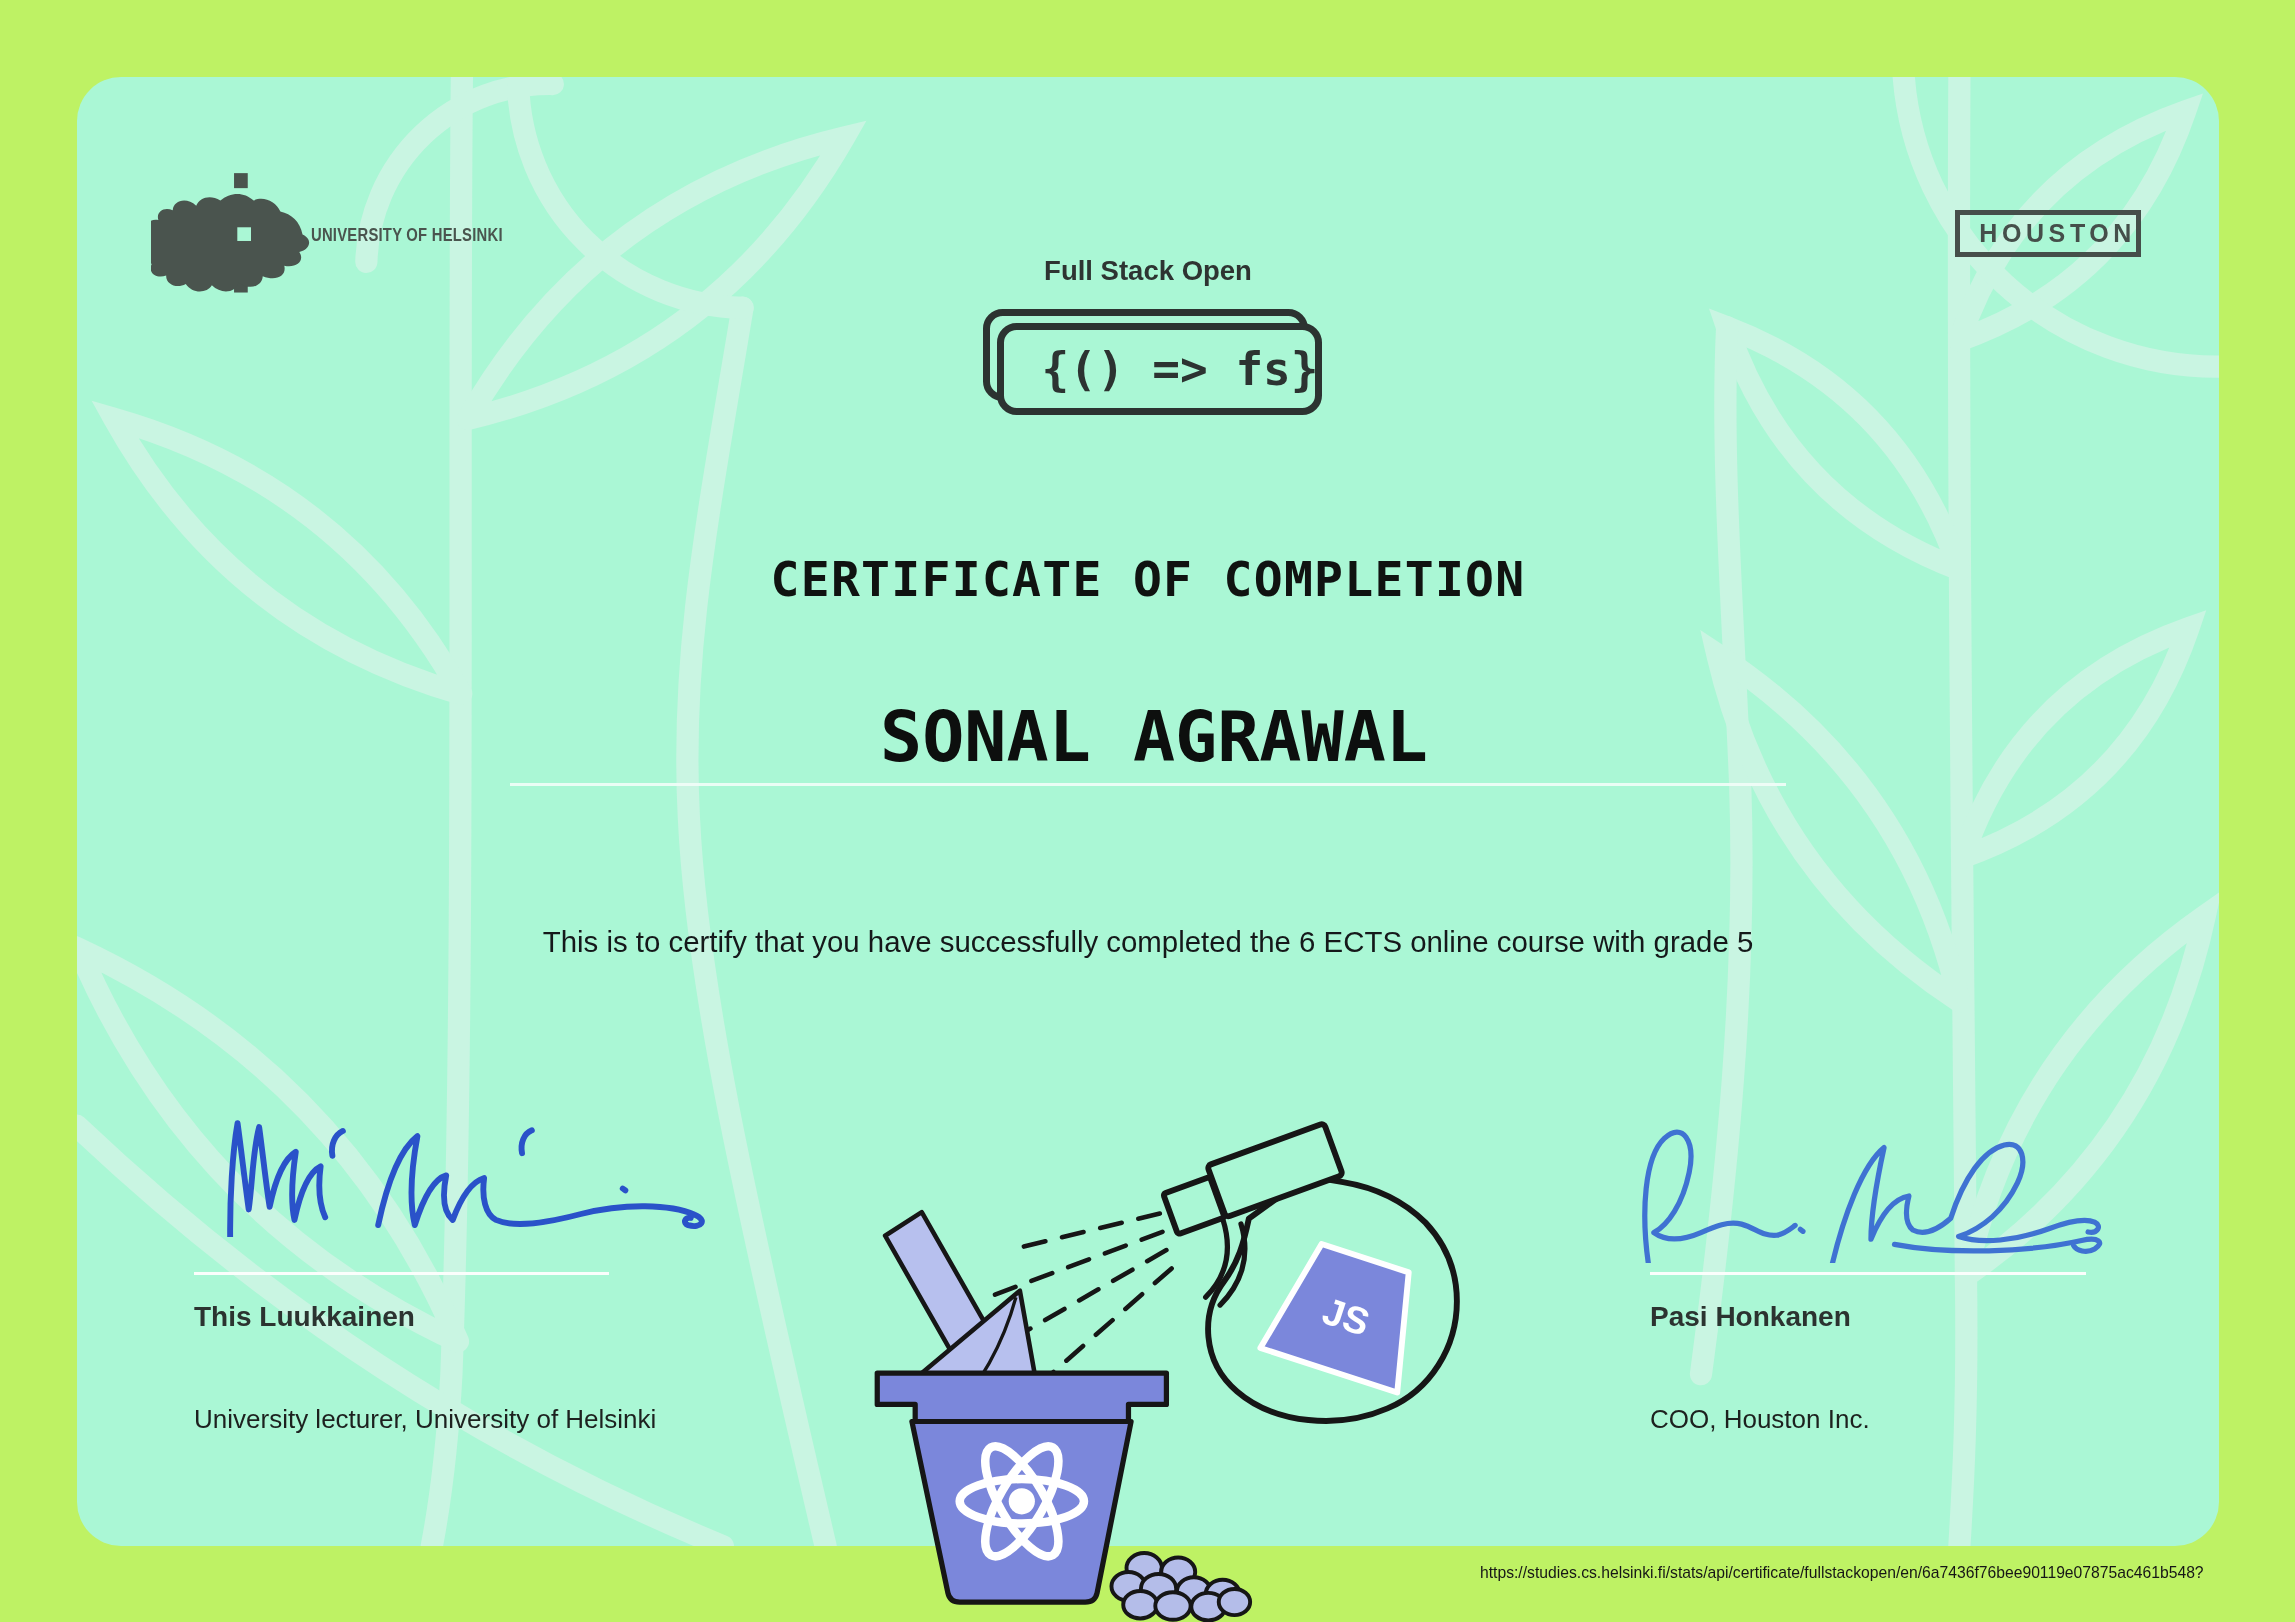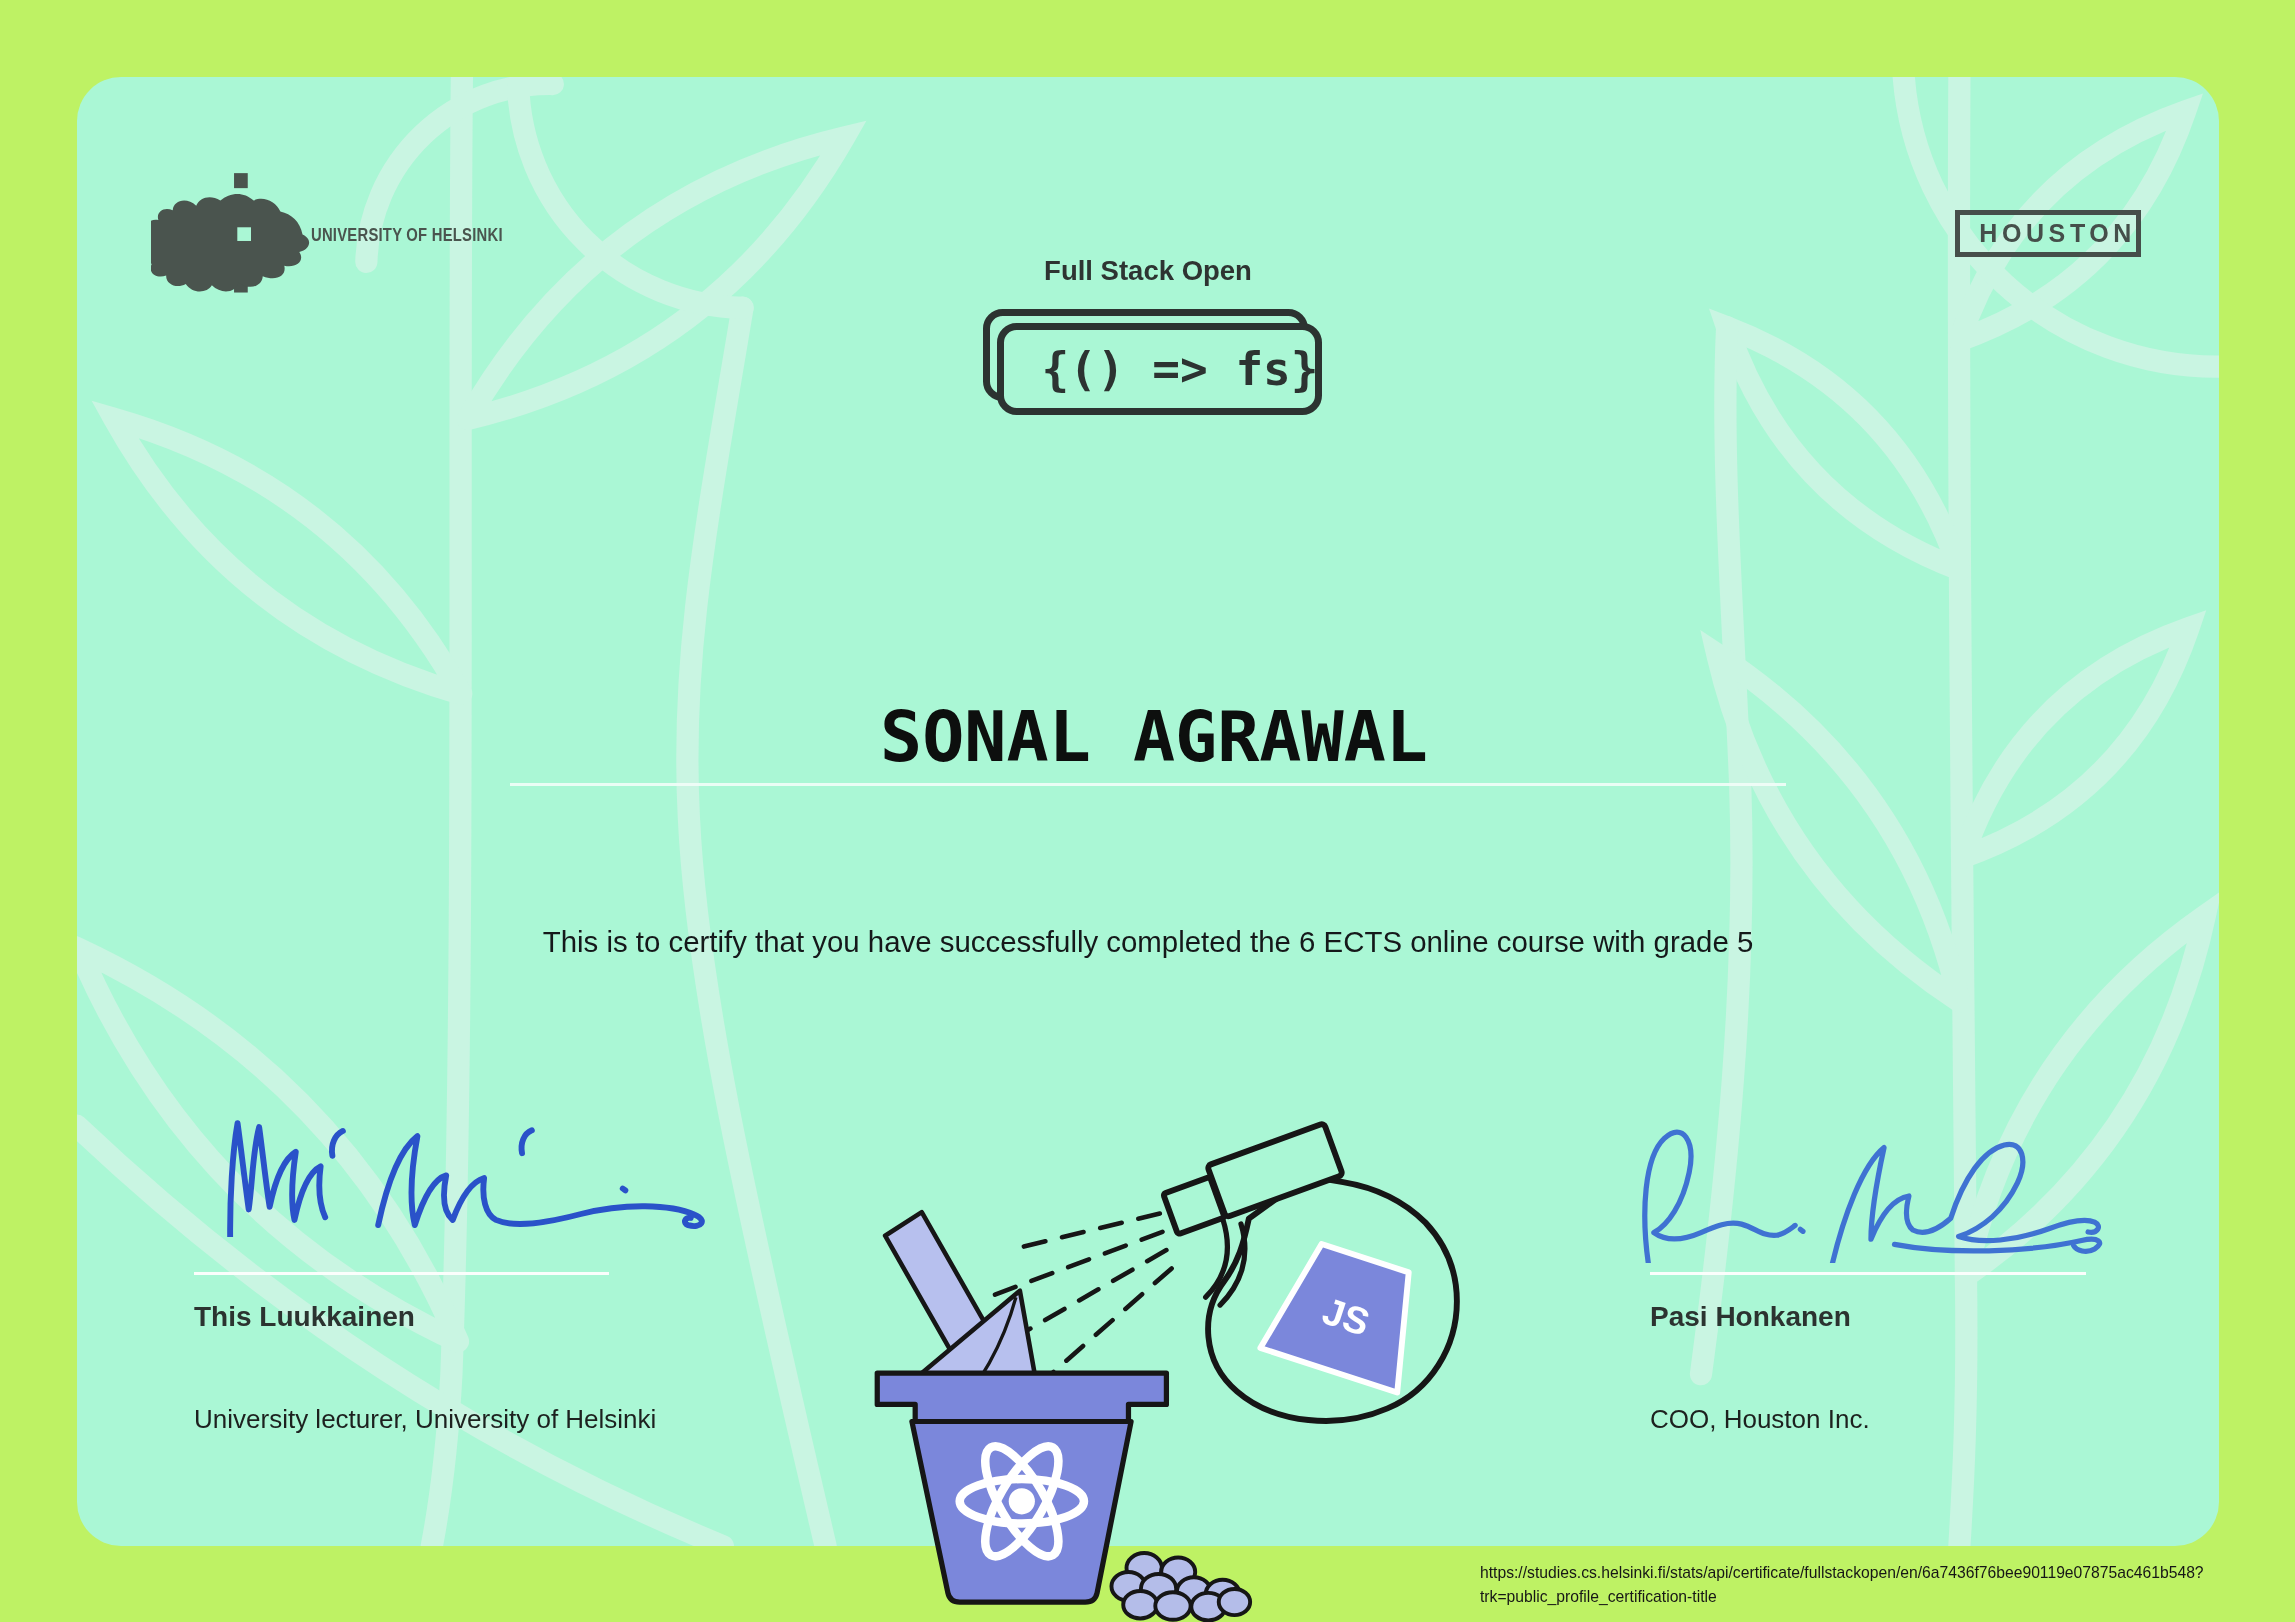--- a/index.html
+++ b/index.html
@@ -80,20 +80,21 @@
     <span>HOUSTON</span>
   </div>
 
   <div class="abs course center">Full Stack Open</div>
   <div class="fslogo">
     <div class="fsbox b1"></div>
     <div class="fsbox b2"></div>
     <span class="fstext">{() =&gt; fs}</span>
   </div>
 
+  <h1 class="abs title center" style="margin:0;">CERTIFICATE OF COMPLETION</h1>
   <h2 class="abs recipient center" style="margin:6px;">SONAL AGRAWAL</h2>
   <div class="nameline"></div>
   <p class="abs statement center" style="margin:0;">This is to certify that you have successfully completed the 6 ECTS online course with grade 5</p>
 
   <svg class="abs" style="left:216px;top:1106px;" width="497" height="131" viewBox="330 1690 760 200">
     <g fill="none" stroke="#2a52c9" stroke-width="9" stroke-linecap="round" stroke-linejoin="round">
       <path d="M352,1912 C350,1830 356,1755 363,1716 C369,1760 374,1805 380,1848 C386,1805 386,1760 396,1722
                C402,1766 406,1806 412,1844 C420,1806 432,1772 452,1760 C446,1800 444,1836 450,1864
                C458,1826 470,1792 490,1782 C486,1812 488,1840 497,1860"></path>
       <path d="M508,1766 C505,1748 512,1734 524,1728"></path>
@@ -182,17 +183,16 @@
       <ellipse cx="1868" cy="2436" rx="26" ry="22"></ellipse>
       <ellipse cx="1742" cy="2452" rx="26" ry="21"></ellipse>
       <ellipse cx="1792" cy="2454" rx="27" ry="21"></ellipse>
       <ellipse cx="1846" cy="2455" rx="26" ry="21"></ellipse>
       <ellipse cx="1886" cy="2448" rx="24" ry="20"></ellipse>
     </g>
   </svg>
 
   <div class="url">
     <div>https://studies.cs.helsinki.fi/stats/api/certificate/fullstackopen/en/6a7436f76bee90119e07875ac461b548?</div>
-    <div>trk=public_profile_certification-title</div>
   </div>
 
 </div>
 
 
 </body></html>

